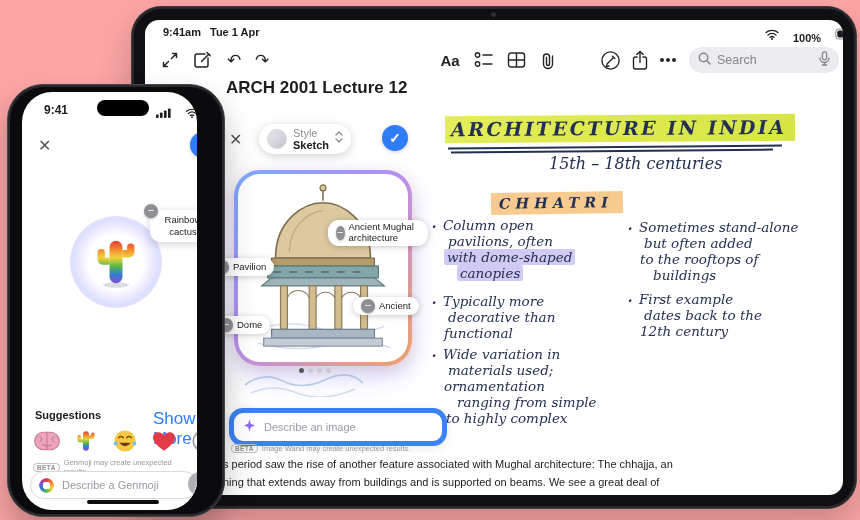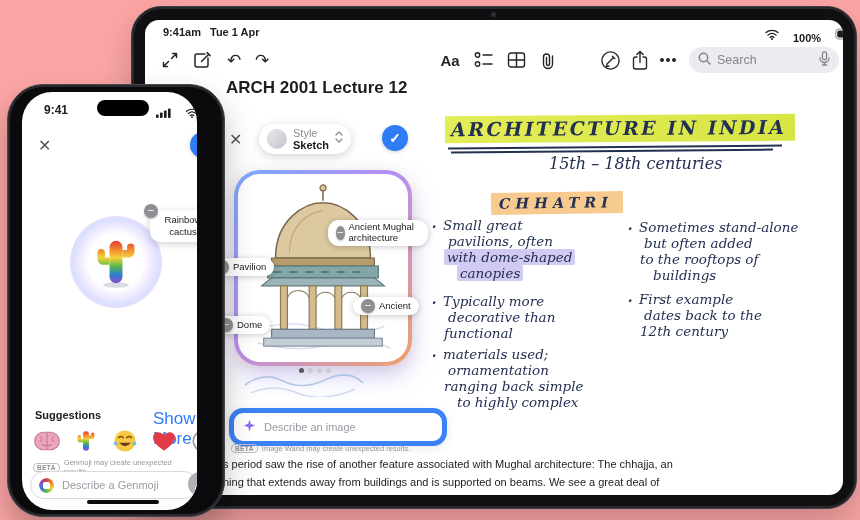--- a/index.html
+++ b/index.html
@@ -206,34 +206,35 @@
       </div>
       <div class="underline-stroke" style="left:303px;top:126px;width:334px;"></div>
       <div class="underline-stroke" style="left:306px;top:129.5px;width:322px;"></div>
       <div class="abs hw hw-sub" style="left:404px;top:134px;">15th – 18th centuries</div>
 
       <div class="abs hw hw-sec" style="left:346px;top:172px;">
         <span class="hl-orange">CHHATRI</span>
       </div>
 
       <div class="hw-bullet hw" style="left:298px;top:197px;">
-        <div class="hw-line">Small great</div>
+        <div class="hw-line">Column open</div>
         <div class="hw-line">pavilions, often</div>
         <div class="hw-line"><span class="hl-purple">with dome-shaped</span></div>
         <div class="hw-line"><span class="hl-purple">canopies</span></div>
       </div>
       <div class="hw-bullet hw" style="left:298px;top:273px;">
         <div class="hw-line">Typically more</div>
         <div class="hw-line">decorative than</div>
         <div class="hw-line">functional</div>
       </div>
       <div class="hw-bullet hw" style="left:298px;top:326px;">
+        <div class="hw-line">Wide variation in</div>
         <div class="hw-line">materials used;</div>
         <div class="hw-line">ornamentation</div>
-        <div class="hw-line">ranging back simple</div>
+        <div class="hw-line">ranging from simple</div>
         <div class="hw-line">to highly complex</div>
       </div>
 
       <div class="hw-bullet hw" style="left:494px;top:199px;">
         <div class="hw-line">Sometimes stand-alone</div>
         <div class="hw-line">but often added</div>
         <div class="hw-line">to the rooftops of</div>
         <div class="hw-line">buildings</div>
       </div>
       <div class="hw-bullet hw" style="left:494px;top:271px;">

